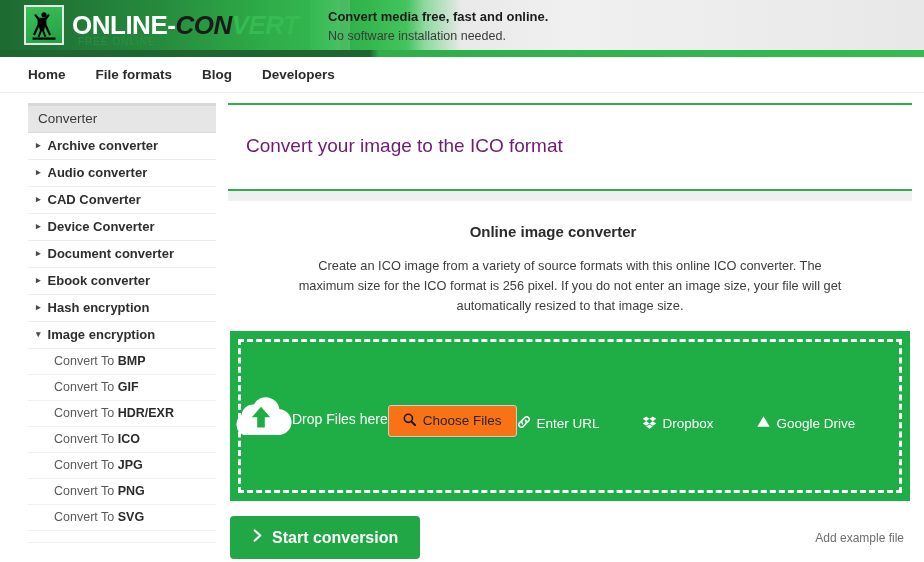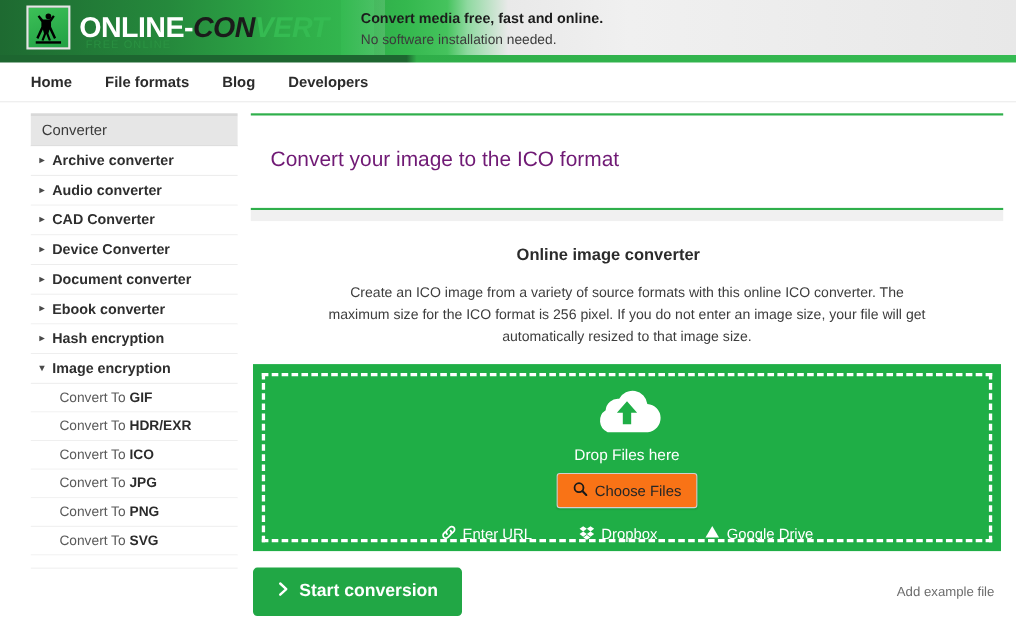--- a/index.html
+++ b/index.html
@@ -108,22 +108,22 @@
     margin: 22px 0 0 0; padding-right: 34px;
   }
   .sec-desc {
     font-size: 12.8px; color: #3d3d3d; line-height: 1.55; text-align: center;
     margin: 16px auto 0 auto; max-width: 560px;
   }
 
   
   .dropzone {
     margin: 16px 2px 0 2px; height: 170px; background: #1fae46;
-    position: relative; display: flex; flex-direction: column;
-    align-items: center; justify-content: flex-start; padding-top: 19px;
+    position: relative; display: flex; flex-direction: row;
+    align-items: center; justify-content: flex-start; 
   }
   .dz-dash {
     position: absolute; left: 8px; top: 8px; right: 8px; bottom: 8px;
     border: 3px dashed #ffffff; pointer-events: none;
   }
   .cloud-icon { position: relative; z-index: 2; }
   .dz-label {
     color: #ffffff; font-size: 14px; margin-top: 6px; position: relative; z-index: 2;
   }
   .choose-btn {
@@ -225,20 +225,21 @@
         </div>
         <div class="sb-item">
           <span class="caret">▸</span>
           <span>Hash encryption</span>
         </div>
         <div class="sb-item open">
           <span class="caret">▾</span>
           <span>Image encryption</span>
         </div>
 
+        <div class="sb-sub"><span>Convert To </span><b>BMP</b></div>
         <div class="sb-sub"><span>Convert To </span><b>GIF</b></div>
         <div class="sb-sub"><span>Convert To </span><b>HDR/EXR</b></div>
         <div class="sb-sub"><span>Convert To </span><b>ICO</b></div>
         <div class="sb-sub"><span>Convert To </span><b>JPG</b></div>
         <div class="sb-sub"><span>Convert To </span><b>PNG</b></div>
         <div class="sb-sub"><span>Convert To </span><b>SVG</b></div>
         <div class="sb-sub"></div>
       </div>
     </div>
 

